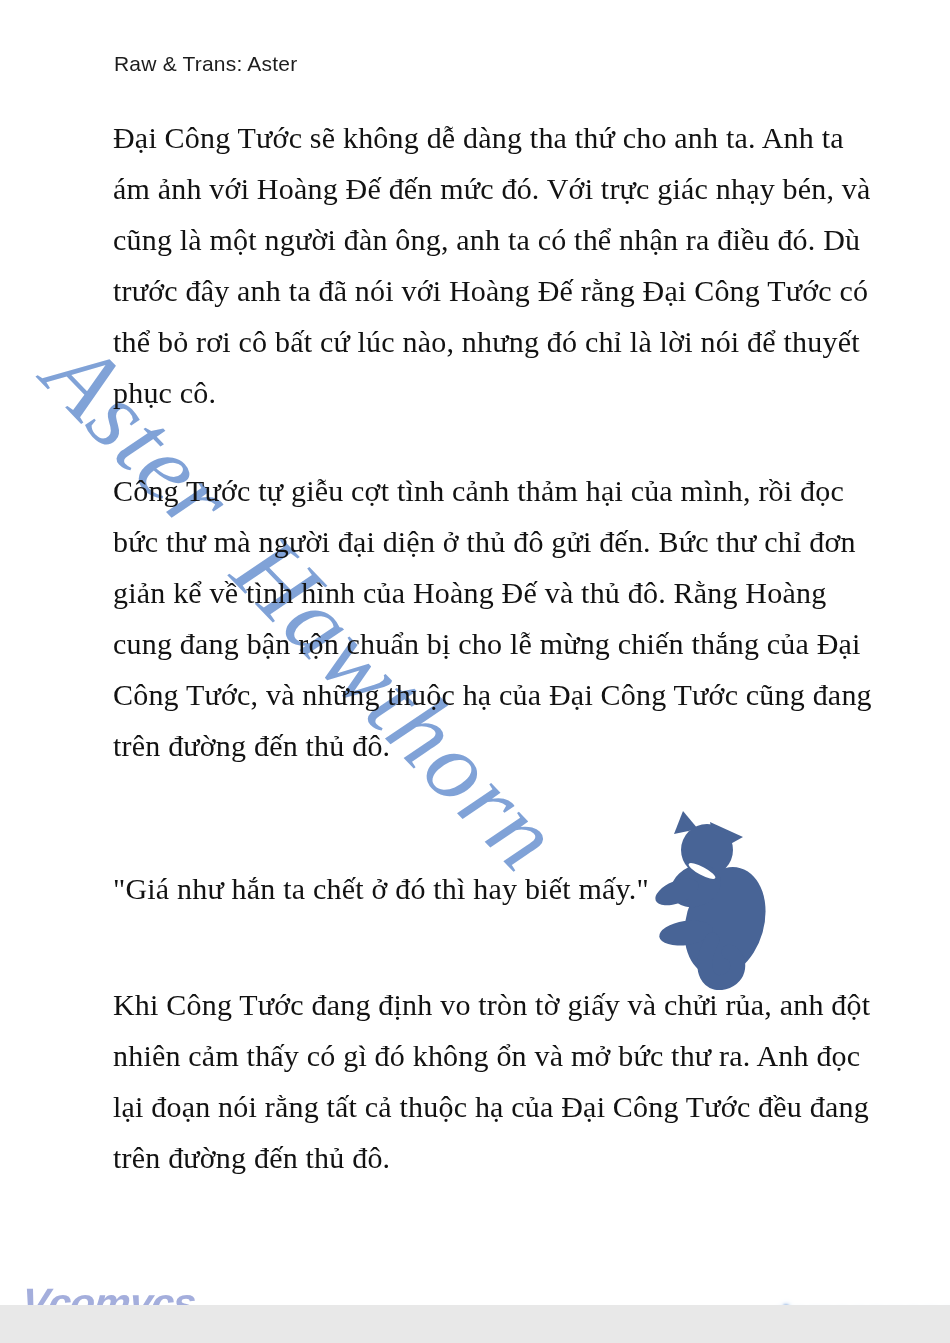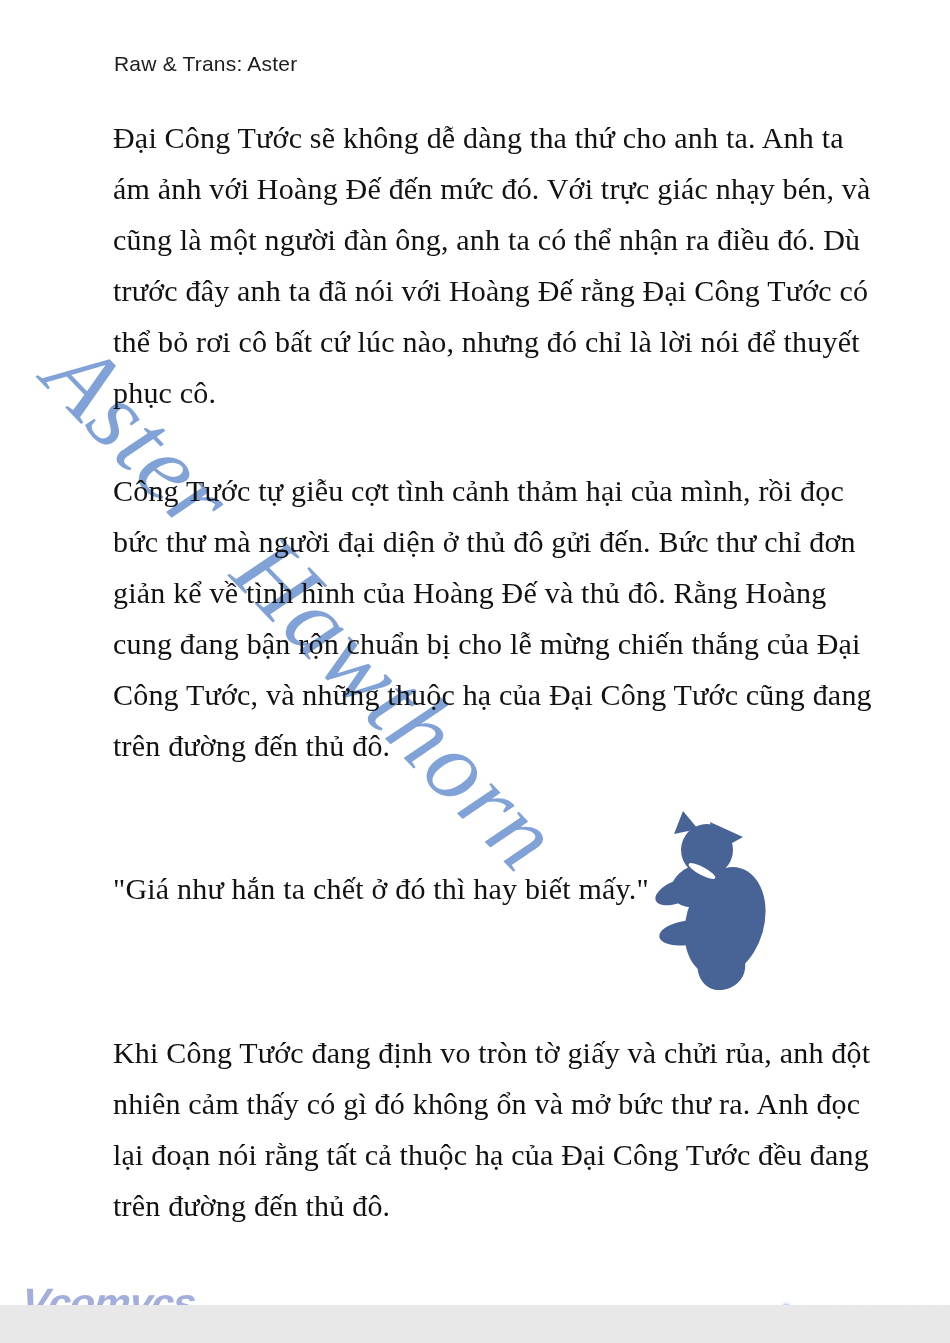--- a/index.html
+++ b/index.html
@@ -15,21 +15,21 @@
     font-size:21px; color:#1d1d1d; letter-spacing:0.2px;
   }
   .para {
     position:absolute; left:113px;
     font-size:30px; line-height:51px; color:#121212;
     white-space:pre; letter-spacing:0.2px; z-index:3;
   }
   .p1 { top:112px; }
   .p2 { top:465px; }
   .quote { top:863px; }
-  .p3 { top:1027px; }
+  .p3 { top:979px; }
   .watermark {
     position:absolute; left:104px; top:318px; z-index:1;
     font-size:99px; font-style:italic;
     font-family:"Liberation Serif", serif;
     color:rgba(100,141,206,0.82);
     transform:rotate(46deg); transform-origin:0 0;
     white-space:nowrap; word-spacing:26px; letter-spacing:2px;
   }
   .cat { position:absolute; left:650px; top:810px; width:125px; height:180px; z-index:2; }
   .footer-note {

